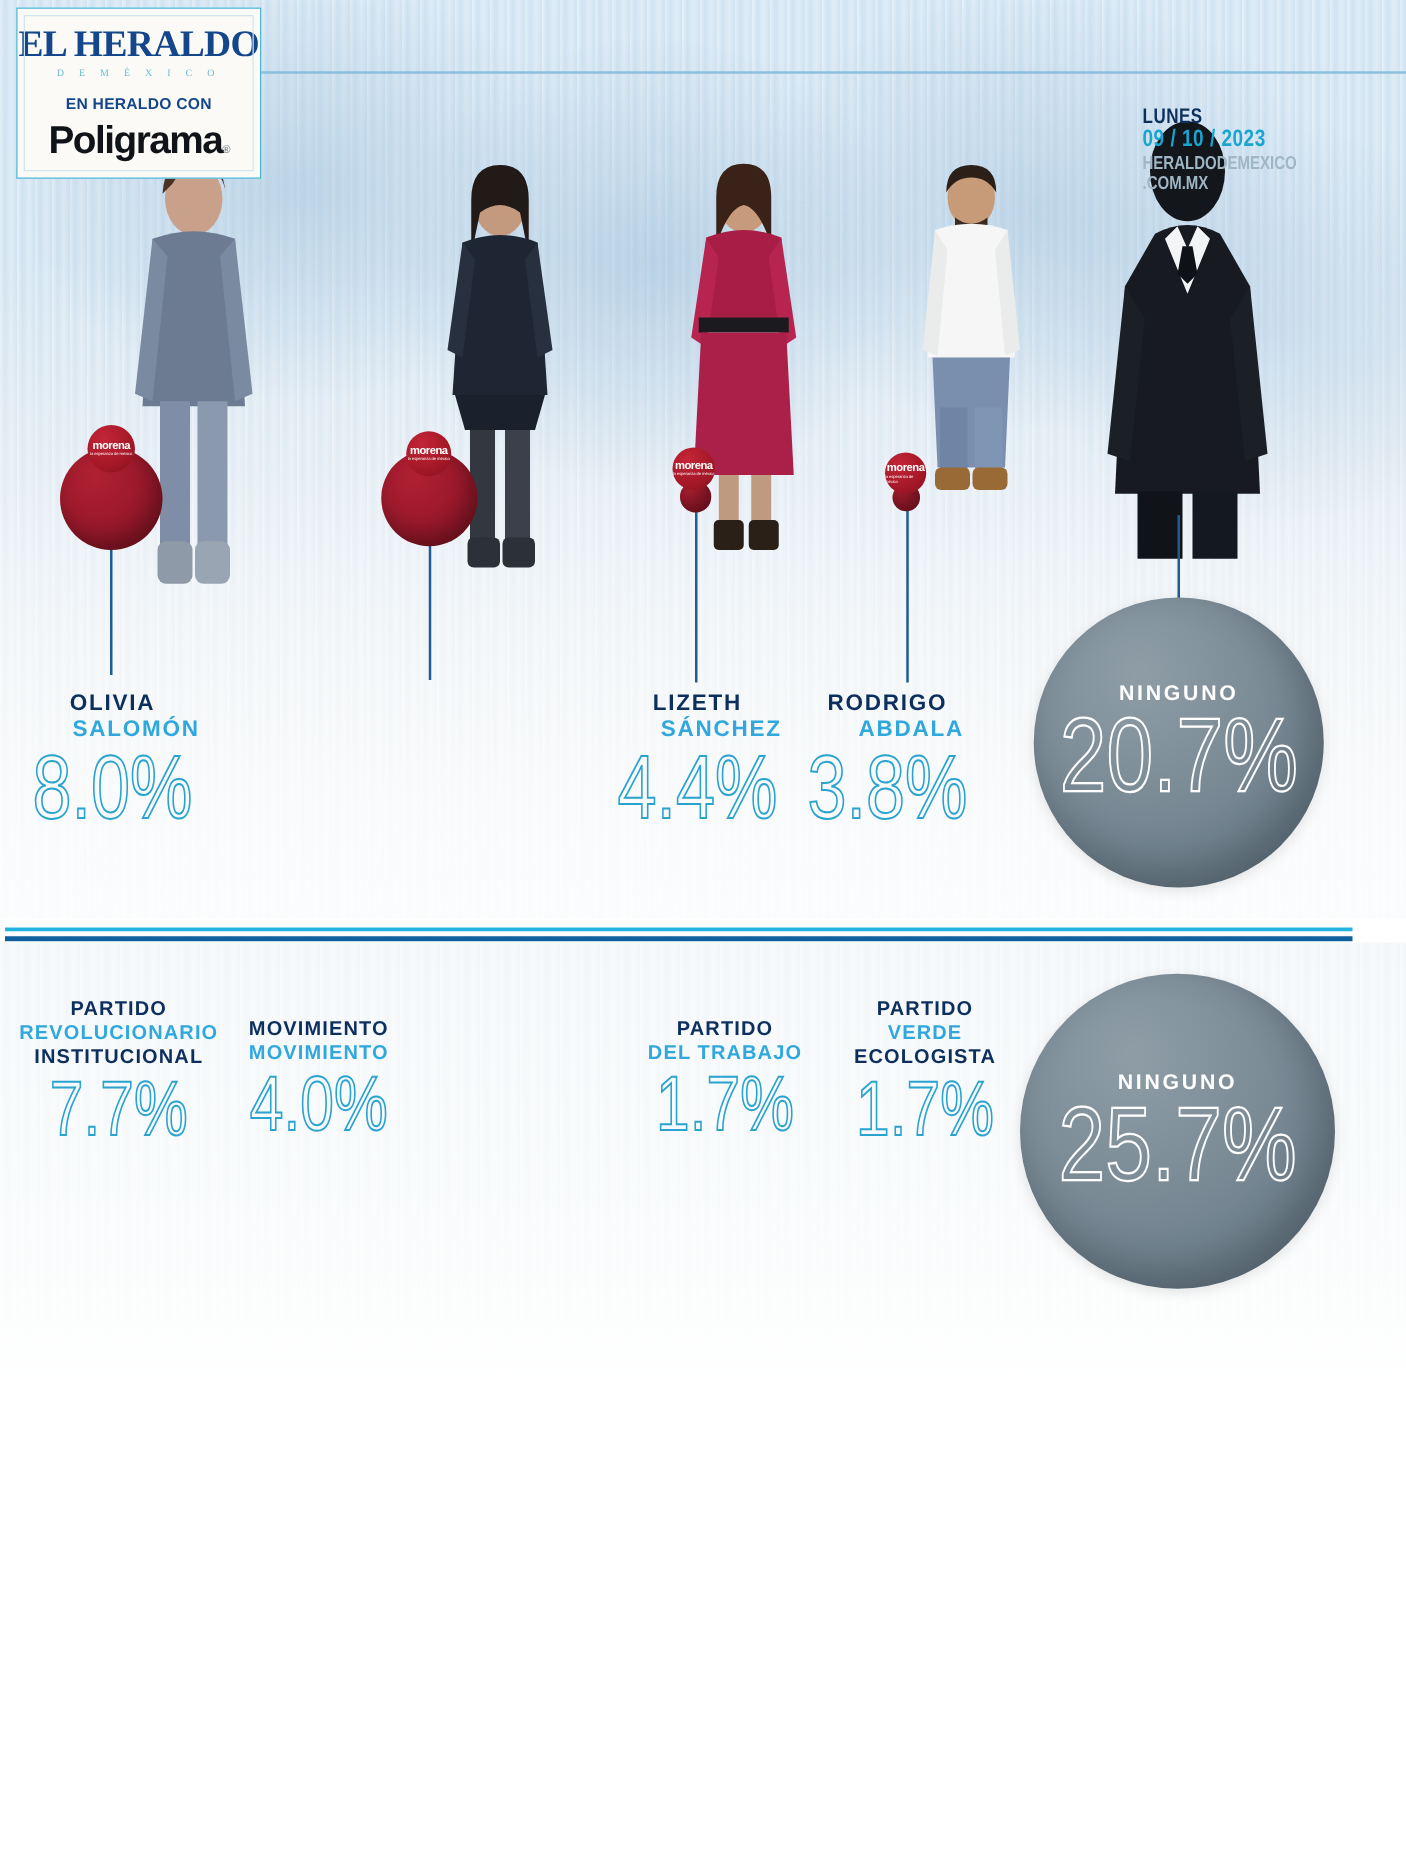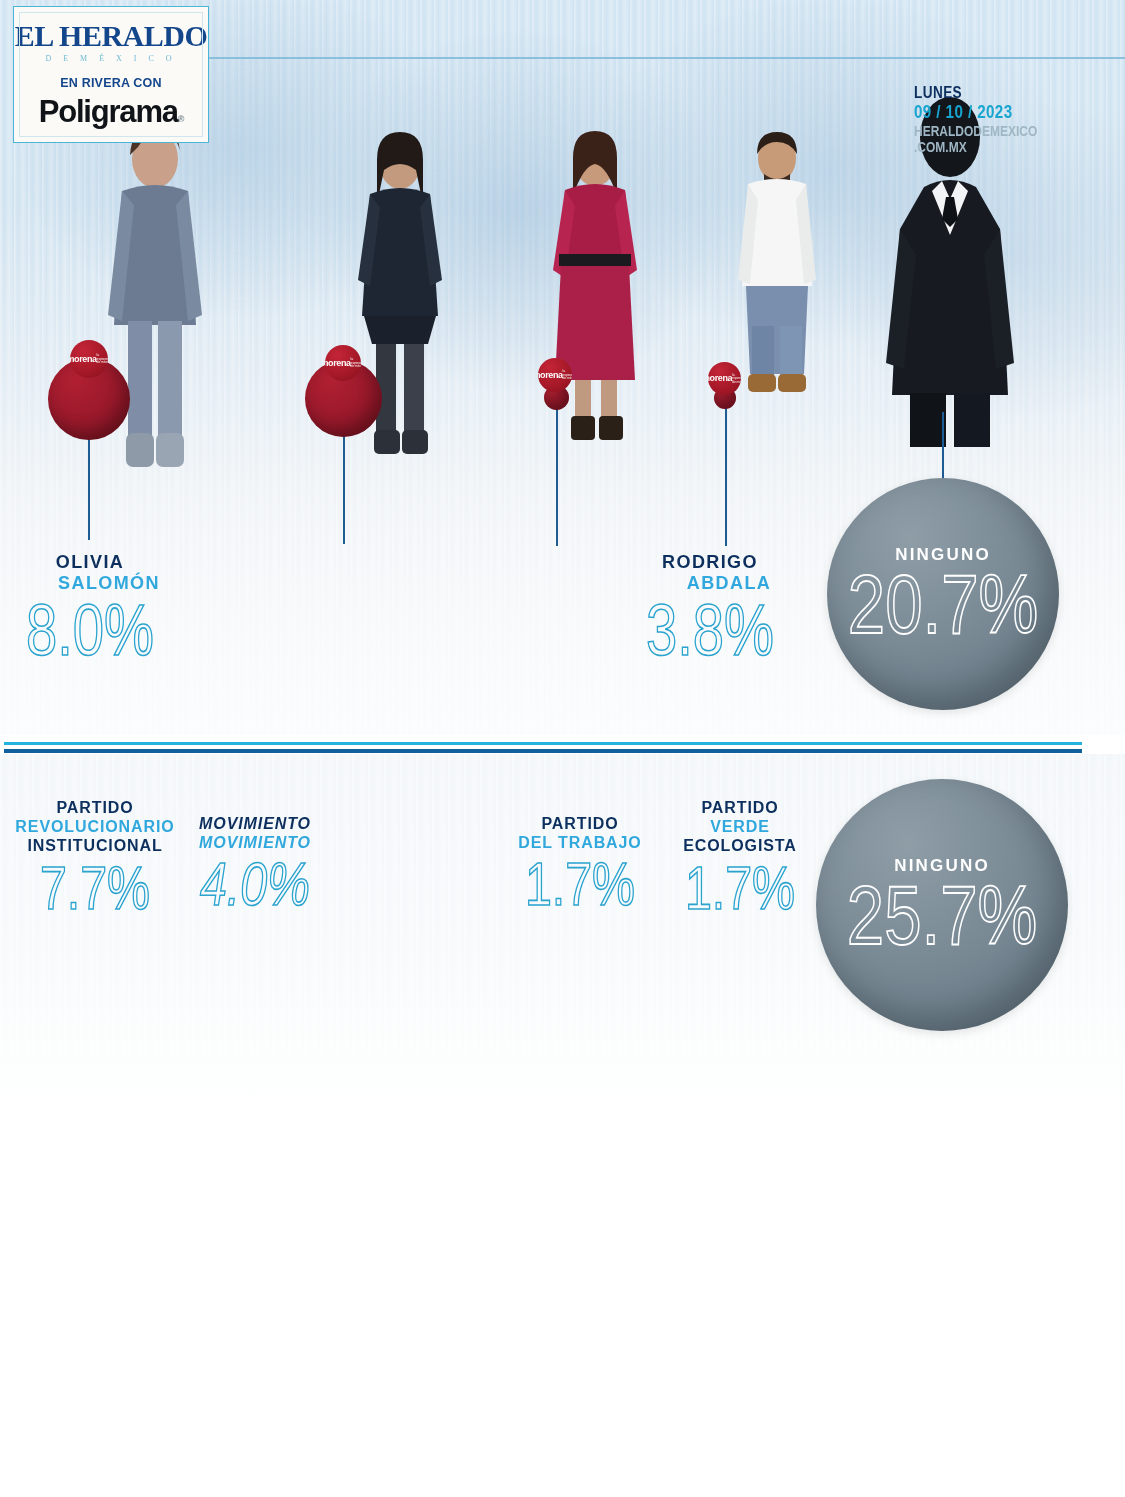--- a/index.html
+++ b/index.html
@@ -69,21 +69,21 @@
   .stem{position:absolute;width:2px;background:#1f5c94;}
   
   .bubble{
     position:absolute;border-radius:50%;
     background:radial-gradient(circle at 34% 28%, #b02032 0%, #9d1a2c 42%, #7d1222 100%);
     box-shadow:inset -6px -8px 16px rgba(0,0,0,.28);
   }
   .morena-logo{
     position:absolute;border-radius:50%;
     background:radial-gradient(circle at 35% 28%, #c42537 0%, #a41827 60%, #86101e 100%);
-    display:flex;align-items:center;justify-content:center;flex-direction:row;
+    display:flex;align-items:center;justify-content:center;flex-direction:column;
     color:#fff;overflow:hidden;
   }
   .morena-logo .mw{font-weight:bold;font-size:9px;letter-spacing:-.4px;line-height:1;}
   .morena-logo .ms{font-size:3.4px;letter-spacing:-.1px;line-height:1;margin-top:1px;opacity:.95;}
   
   .cand-label{position:absolute;text-align:center;}
   .cand-first{color:#0d2f5e;font-weight:bold;font-size:18px;letter-spacing:1.4px;line-height:1.15;}
   .cand-last{color:#30a8dd;font-weight:bold;font-size:18px;letter-spacing:1.4px;line-height:1.15;margin-left:38px;}
   .pct{
     color:#2aa3cf;font-size:72px;line-height:.92;font-weight:normal;
@@ -193,21 +193,21 @@
     <rect x="30" y="298" width="36" height="54" fill="#101318"></rect>
     <rect x="74" y="298" width="36" height="54" fill="#141820"></rect>
   </svg>
 
   <div id="header-rule"></div>
 
   <div id="logo-box">
     <div class="inner-line"></div>
     <div class="heraldo">EL HERALDO</div>
     <div class="heraldo-sub">D E   M É X I C O</div>
-    <div class="alianza">EN RIVERA CON</div>
+    <div class="alianza">EN HERALDO CON</div>
     <div class="poligrama"><span>Poligrama</span><sup>®</sup></div>
   </div>
 
   <div id="date-block">
     <div class="dow">LUNES</div>
     <div class="dat">09 / 10 / 2023</div>
     <div class="site">HERALDODEMEXICO</div>
     <div class="site">.COM.MX</div>
   </div>
 
@@ -229,20 +229,25 @@
     <div class="mw">morena</div>
     <div class="ms">la esperanza de méxico</div>
   </div>
 
   <div class="stem" style="left:556px;top:396px;height:150px;"></div>
   <div class="bubble" style="left:544px;top:385px;width:25px;height:25px;"></div>
   <div class="morena-logo" style="left:538px;top:358px;width:34px;height:34px;">
     <div class="mw">morena</div>
     <div class="ms">la esperanza de méxico</div>
   </div>
+  <div class="cand-label" style="left:468px;top:552px;width:180px;">
+    <div class="cand-first">LIZETH</div>
+    <div class="cand-last">SÁNCHEZ</div>
+    <div class="pct">4.4%</div>
+  </div>
 
   <div class="stem" style="left:725px;top:396px;height:150px;"></div>
   <div class="bubble" style="left:714px;top:387px;width:22px;height:22px;"></div>
   <div class="morena-logo" style="left:708px;top:362px;width:33px;height:33px;">
     <div class="mw">morena</div>
     <div class="ms">la esperanza de méxico</div>
   </div>
   <div class="cand-label" style="left:620px;top:552px;width:180px;text-align:center;">
     <div class="cand-first">RODRIGO</div>
     <div class="cand-last">ABDALA</div>
@@ -263,21 +268,21 @@
 
 <div id="bottom-band">
 
   <div class="party" style="left:-5px;top:44px;width:200px;">
     <div class="p-l1">PARTIDO</div>
     <div class="p-l2">REVOLUCIONARIO</div>
     <div class="p-l3">INSTITUCIONAL</div>
     <div class="pct">7.7%</div>
   </div>
 
-  <div class="party" style="left:165px;top:60px;width:180px;font-style:italic;">
+  <div class="party" style="left:165px;top:60px;width:180px;">
     <div class="p-l1">MOVIMIENTO</div>
     <div class="p-l2">MOVIMIENTO</div>
     <div class="pct">4.0%</div>
   </div>
 
 
   <div class="party" style="left:490px;top:60px;width:180px;">
     <div class="p-l1">PARTIDO</div>
     <div class="p-l2">DEL TRABAJO</div>
     <div class="pct">1.7%</div>

